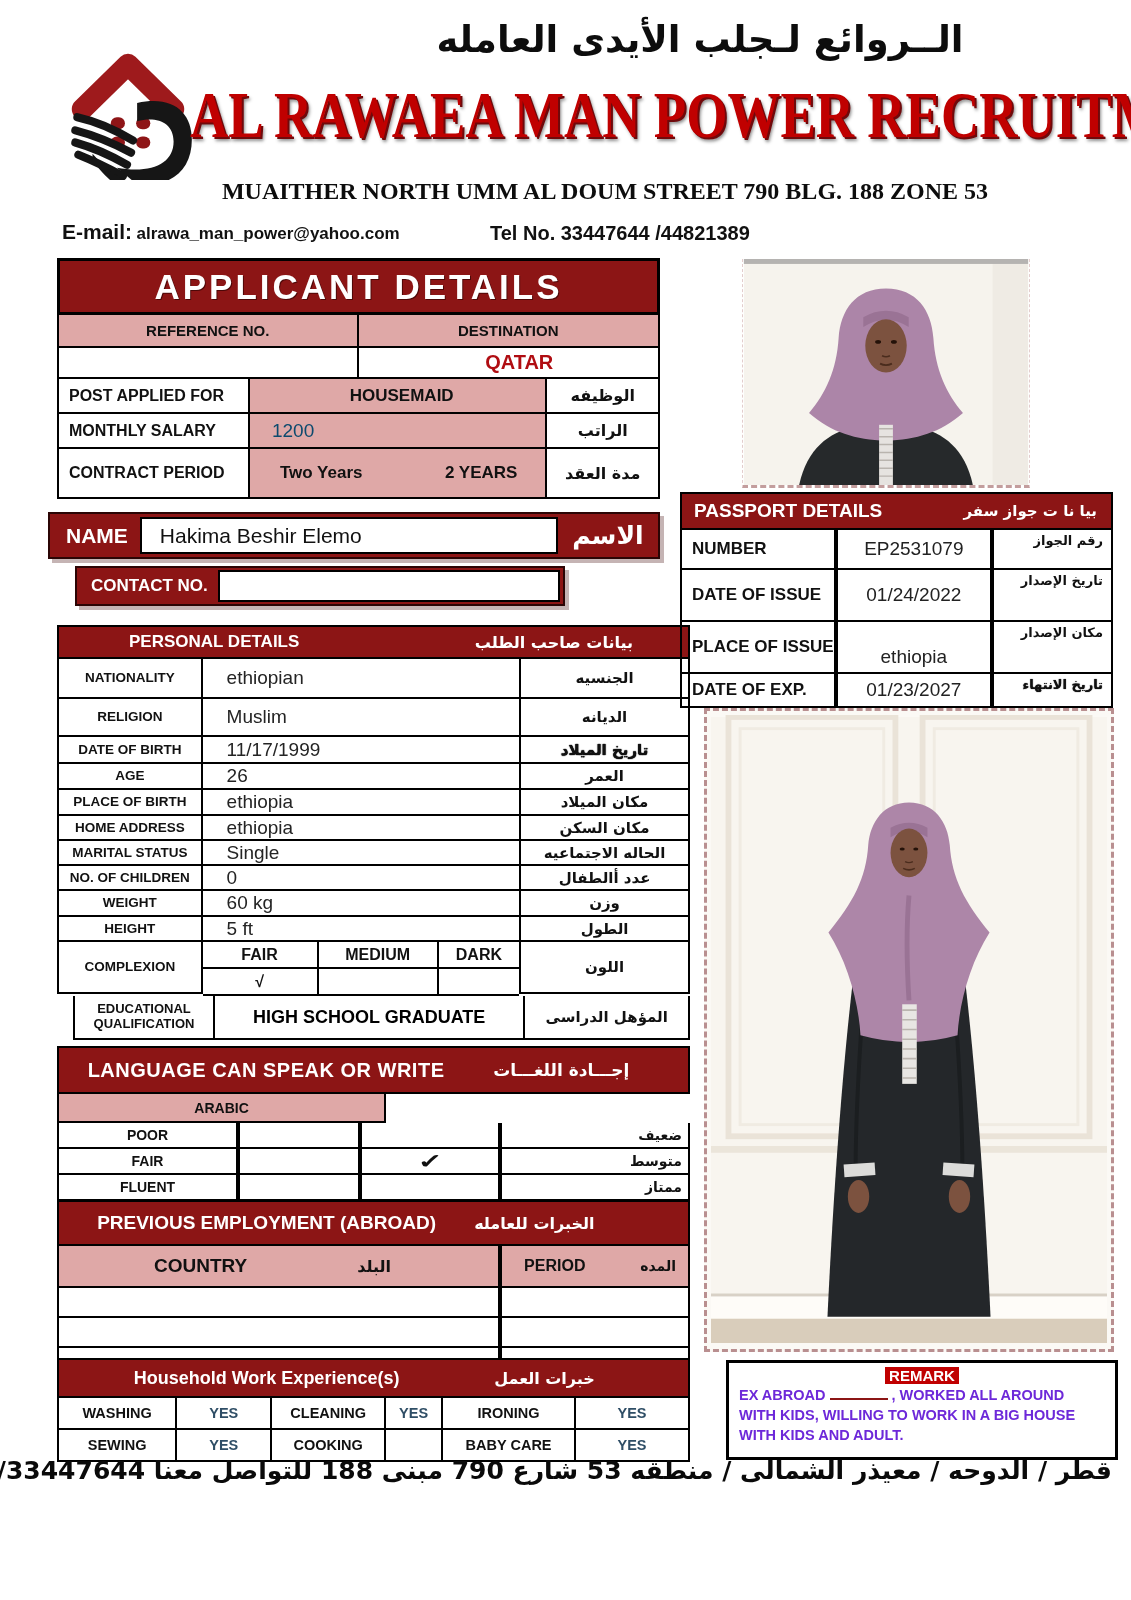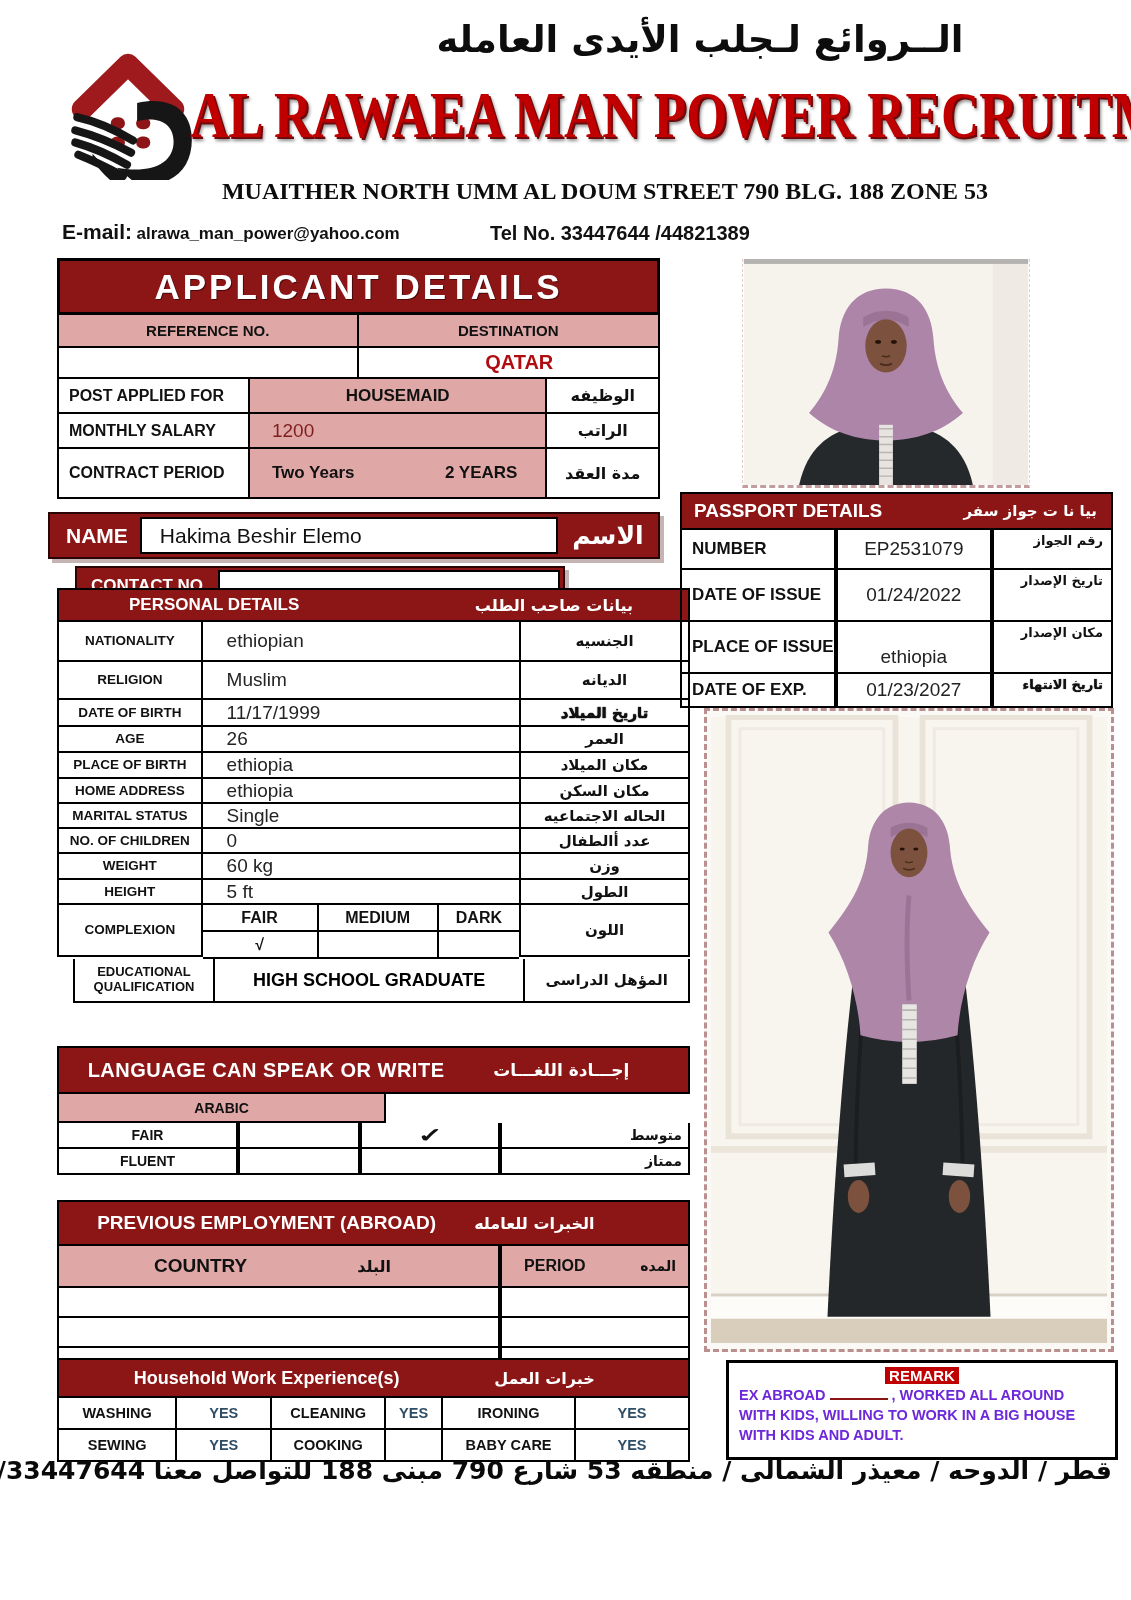--- a/index.html
+++ b/index.html
@@ -43,46 +43,46 @@
     text-shadow:1px 1px 0 #4c0808;
   }
   .app-row { display:flex; }
   .app-cell { border:2px solid #000; border-top:none; display:flex; align-items:center; }
   .ref-head { width:50%; height:33px; justify-content:center; font-weight:bold; font-size:15px; }
   .ref-head + .ref-head { border-left:none; }
   .ref-val { width:50%; height:31px; justify-content:center; }
   .ref-val + .ref-val { border-left:none;padding-left:22px; }
   .qatar { color:#b00d12; font-weight:bold; font-size:20px; }
   .c-label { width:32%; font-weight:bold; font-size:16px; padding-left:10px; }
-  .c-value { width:49%; border-left:none; border-right:none; font-size:17px; }
+  .c-value { width:49%; border-left:none; border-right:none; font-size:17px;padding-left:8px; }
   .c-arabic { width:19%; justify-content:center; font-weight:bold; font-size:16px; }
   .h35 { height:35px; } .h50 { height:50px; }
   .v-center { justify-content:center; font-weight:bold; }
-  .v-pad { padding-left:22px; font-size:19px; color:#7f1d1d; }
+  .v-pad { padding-left:22px; font-size:19px; color:#0c4a6e; }
   .two-years { display:flex; width:100%; padding:0 28px 0 22px; justify-content:space-between; font-weight:bold; font-size:17px; }
 
   
   .name-bar {
     position:absolute; left:48px; top:512px; width:612px; height:47px; background:#8c1515;
     border:2px solid #2b0505; box-shadow:4px 4px 0 rgba(90,40,40,.35);
     display:flex; align-items:center;
   }
   .name-label { color:#fff; font-weight:bold; font-size:21px; padding:0 12px 0 16px; }
   .name-field { background:#fff; border:2px solid #000; height:37px; width:418px; display:flex; align-items:center; padding-left:18px; font-size:21px; }
   .name-arabic { flex:1; text-align:center; color:#fff; font-weight:bold; font-size:25px; }
   .contact-bar {
     position:absolute; left:75px; top:566px; width:490px; height:40px; background:#8c1515;
     border:2px solid #2b0505; box-shadow:4px 4px 0 rgba(90,40,40,.35);
     display:flex; align-items:center;
   }
   .contact-label { color:#fff; font-weight:bold; font-size:17px; padding:0 10px 0 14px; white-space:nowrap; }
   .contact-field { background:#fff; border:2px solid #000; height:32px; flex:1; margin-right:3px; }
 
   
-  .personal { position:absolute; left:57px; top:588px; width:633px; }
+  .personal { position:absolute; left:57px; top:625px; width:633px; }
   .sec-bar { height:34px; border:2px solid #000; display:flex; align-items:center; }
   .sec-bar .t { font-weight:bold; font-size:17px; padding-left:70px; }
   .sec-bar .ta { margin-left:auto; padding-right:55px; font-weight:bold; font-size:16px; }
   .p-row { display:flex; }
   .p-cell { border:2px solid #000; border-top:none; display:flex; align-items:center; }
   .p-label { width:23%; justify-content:center; font-weight:bold; font-size:13.5px; text-align:center; line-height:1.15; }
   .p-value { width:50%; border-left:none; border-right:none; padding-left:24px; font-size:19px; color:#242424; }
   .p-arabic { width:27%; justify-content:center; font-weight:bold; font-size:15px; }
   .p-arabic.heavy { font-weight:bold; text-shadow:0 0 1px #000, 0 0 1px #000; }
   .r40{height:40px;} .r38{height:38px;} .r27{height:27px;} .r26{height:26px;} .r25{height:25px;}
@@ -321,20 +321,28 @@
     </div>
   </div>
 
   <div class="language">
     <div class="lang-bar maroon">
       <span class="t">LANGUAGE CAN SPEAK OR WRITE</span>
       <span class="ta ar">إجـــادة اللغـــات</span>
     </div>
     <div class="lang-head">
       <div class="lh-ar pink">ARABIC</div>
+    </div>
+    <div class="lang-row">
+      <div class="lr-label">POOR</div>
+      <div class="lr-en"></div>
+      <div class="lr-arval">
+          <span></span>
+        </div>
+      <div class="lr-ar ar">ضعيف</div>
     </div>
     <div class="lang-row">
       <div class="lr-label">FAIR</div>
       <div class="lr-en"></div>
       <div class="lr-arval">
           <span>✓</span>
         </div>
       <div class="lr-ar ar">متوسط</div>
     </div>
     <div class="lang-row">

